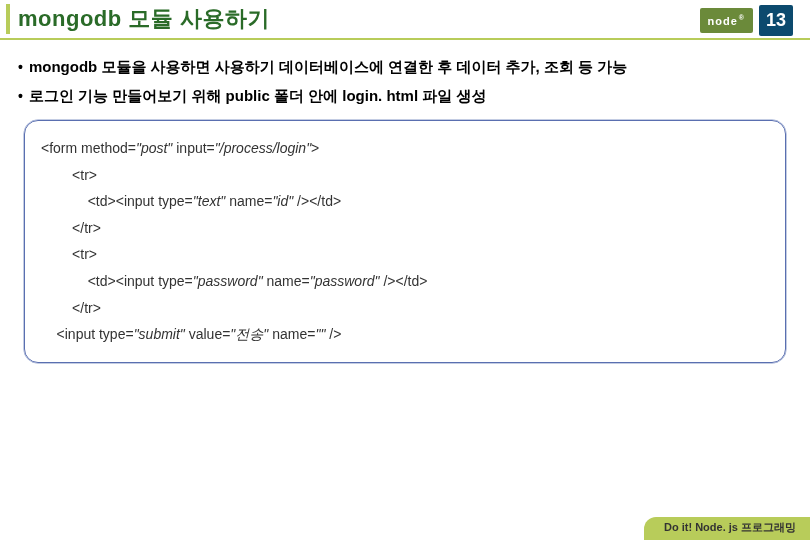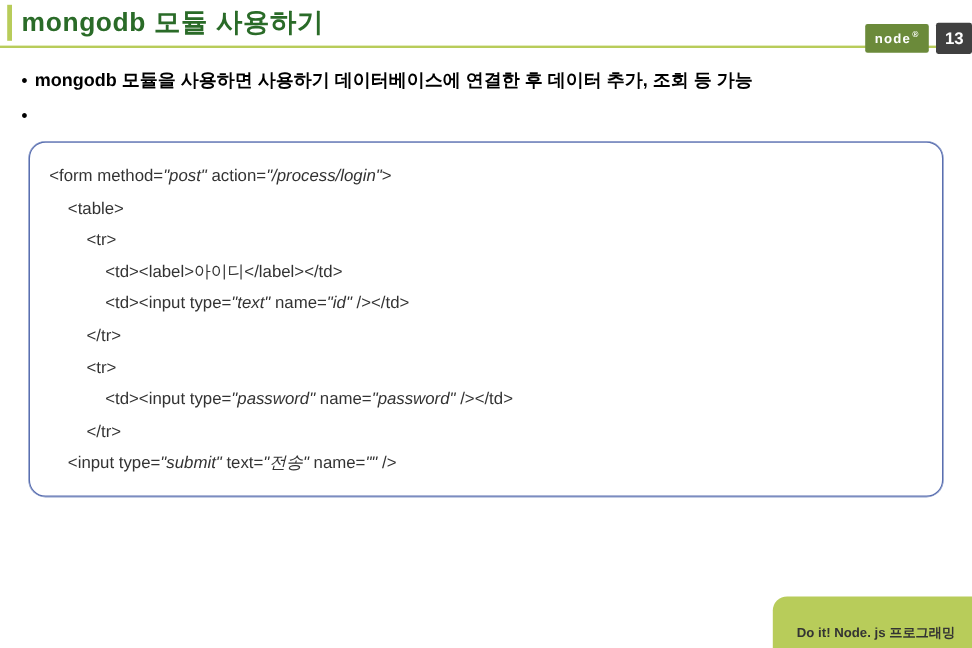--- a/index.html
+++ b/index.html
@@ -26,47 +26,46 @@
   }
   .title {
     font-size: 22px;
     font-weight: bold;
     color: #2a6b28;
     margin-left: 8px;
     letter-spacing: 0.5px;
   }
   .header-right {
     position: absolute;
-    right: 0;
+    right: 17px;
     top: 5px;
     display: flex;
     align-items: center;
     gap: 6px;
-    margin-top: 14px;
   }
   .logo-box {
     background: #6b8a3a;
     color: #fff;
     font-size: 11px;
     font-weight: 600;
     padding: 6px 8px;
     border-radius: 2px;
     letter-spacing: 1px;
     position: relative;
   }
   .logo-box::after {
     content: "®";
     font-size: 7px;
     vertical-align: super;
     margin-left: 1px;
   }
   .pagenum {
-    background: #404040;
+    background: #0c4a6e;
     color: #fff;
-    font-size: 14px;
+    font-size: 18px;
     font-weight: bold;
     padding: 5px 7px;
     border-radius: 2px;
   }
   .content {
     padding: 18px 18px 0 18px;
   }
   .bullet-line {
     font-size: 15px;
     font-weight: 700;
@@ -96,21 +95,21 @@
   .code-box .line { white-space: pre; }
   .attr-val { color: #333; font-style: italic; }
   .footer-tab {
     position: absolute;
     right: 0;
     bottom: 0;
     background: #b8cc5a;
     color: #333;
     font-size: 11px;
     font-weight: 600;
-    padding: 23px 14px 5px 20px;
+    padding: 3px 14px 5px 20px;
     border-top-left-radius: 12px;
   }
 </style>
 </head>
 <body>
 
 <div class="header">
   <div class="header-accent"></div>
   <div class="title">mongodb 모듈 사용하기</div>
   <div class="header-right">
@@ -120,30 +119,29 @@
 </div>
 
 <div class="content">
 
   <div class="bullet-line">
     <span class="bullet-dot">•</span>
     <span>mongodb 모듈을 사용하면 사용하기 데이터베이스에 연결한 후 데이터 추가, 조회 등 가능</span>
   </div>
   <div class="bullet-line">
     <span class="bullet-dot">•</span>
+    <span>로그인 기능 만들어보기 위해 public 폴더 안에 login. html 파일 생성</span>
   </div>
 
   <div class="code-box">
-    <div class="line"><span>&lt;form method=</span><span class="attr-val">"post"</span><span> action=</span><span class="attr-val">"/process/login"</span><span>&gt;</span></div>
-    <div class="line">    &lt;table&gt;</div>
+    <div class="line"><span>&lt;form method=</span><span class="attr-val">"post"</span><span> input=</span><span class="attr-val">"/process/login"</span><span>&gt;</span></div>
     <div class="line">        &lt;tr&gt;</div>
-    <div class="line">            &lt;td&gt;&lt;label&gt;아이디&lt;/label&gt;&lt;/td&gt;</div>
     <div class="line"><span>            &lt;td&gt;&lt;input type=</span><span class="attr-val">"text"</span><span> name=</span><span class="attr-val">"id"</span><span> /&gt;&lt;/td&gt;</span></div>
     <div class="line">        &lt;/tr&gt;</div>
     <div class="line">        &lt;tr&gt;</div>
     <div class="line"><span>            &lt;td&gt;&lt;input type=</span><span class="attr-val">"password"</span><span> name=</span><span class="attr-val">"password"</span><span> /&gt;&lt;/td&gt;</span></div>
     <div class="line">        &lt;/tr&gt;</div>
-    <div class="line"><span>    &lt;input type=</span><span class="attr-val">"submit"</span><span> text=</span><span class="attr-val">"전송"</span><span> name=</span><span class="attr-val">""</span><span> /&gt;</span></div>
+    <div class="line"><span>    &lt;input type=</span><span class="attr-val">"submit"</span><span> value=</span><span class="attr-val">"전송"</span><span> name=</span><span class="attr-val">""</span><span> /&gt;</span></div>
   </div>
 
 </div>
 
 <div class="footer-tab">Do it! Node. js 프로그래밍</div>
 
 </body></html>

